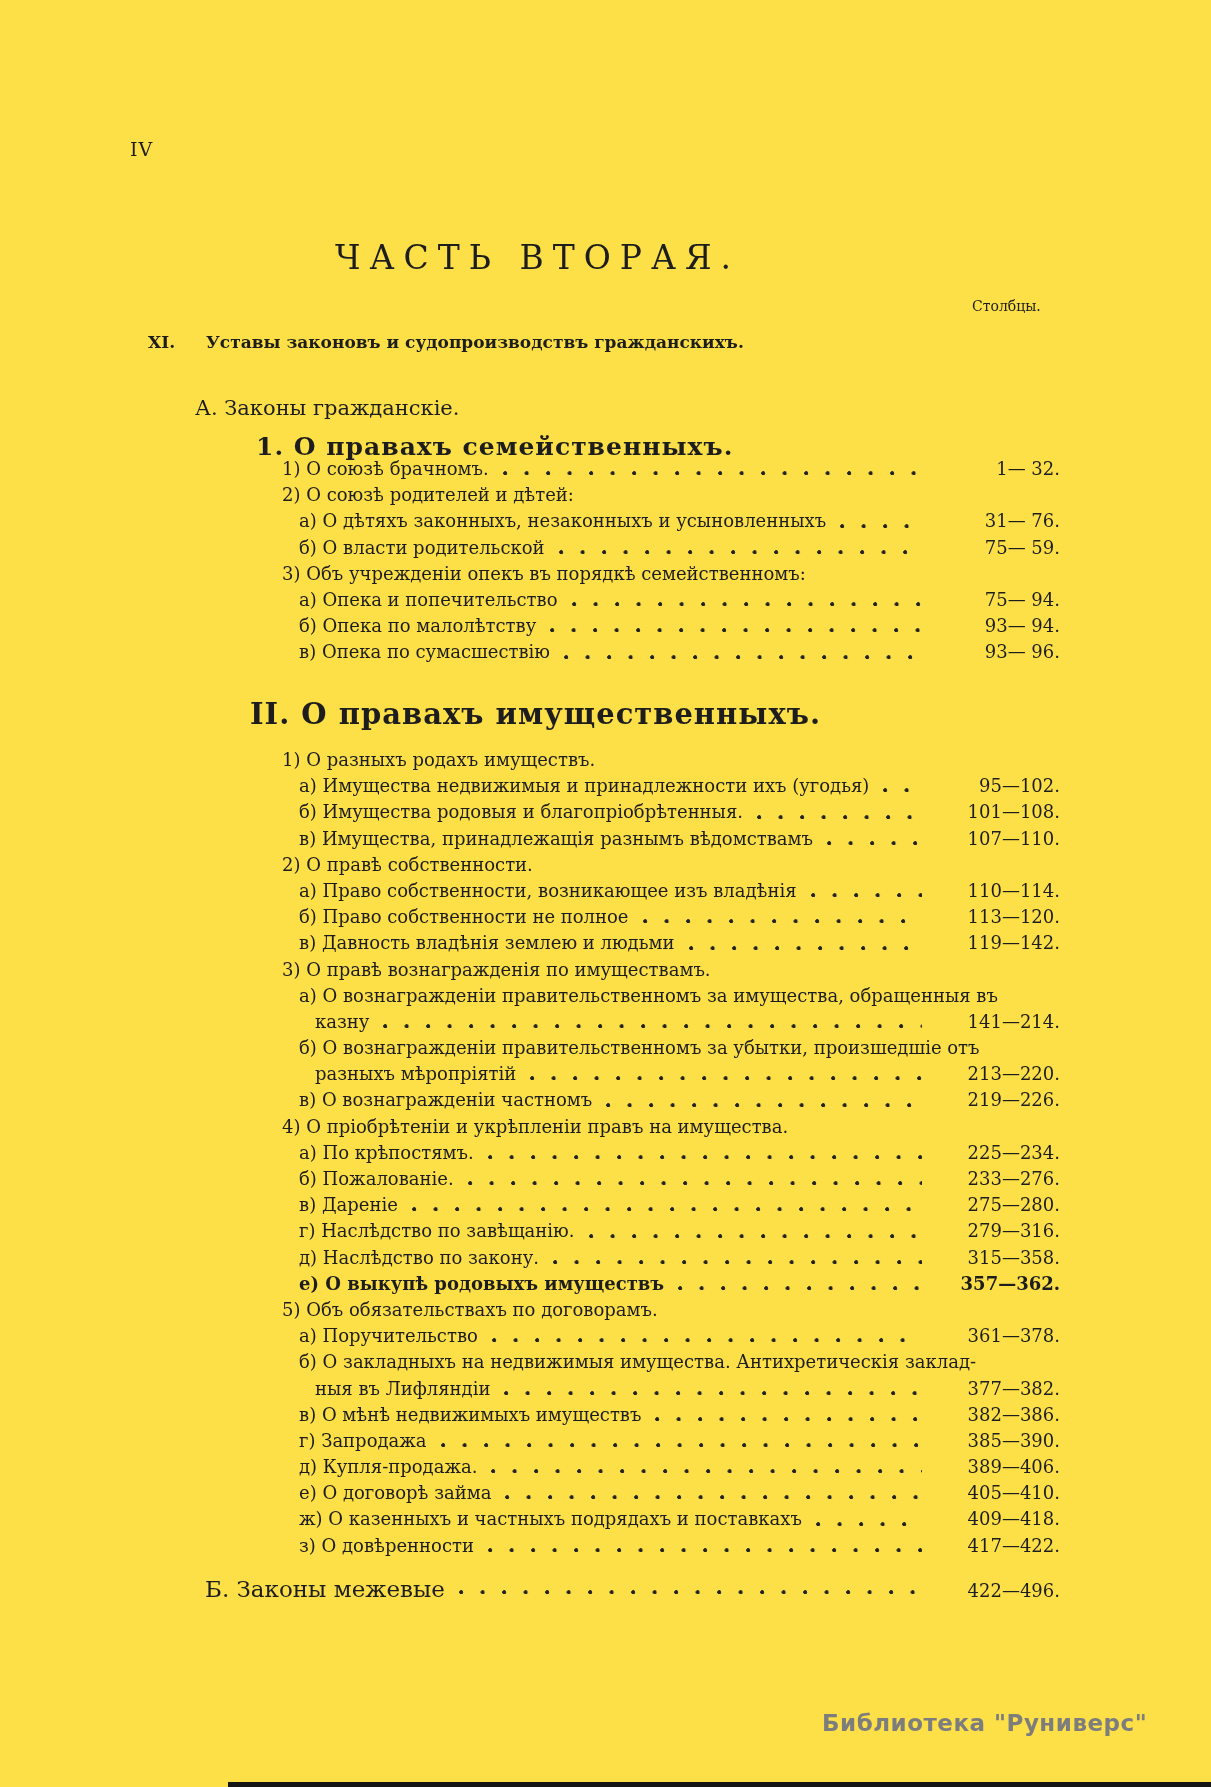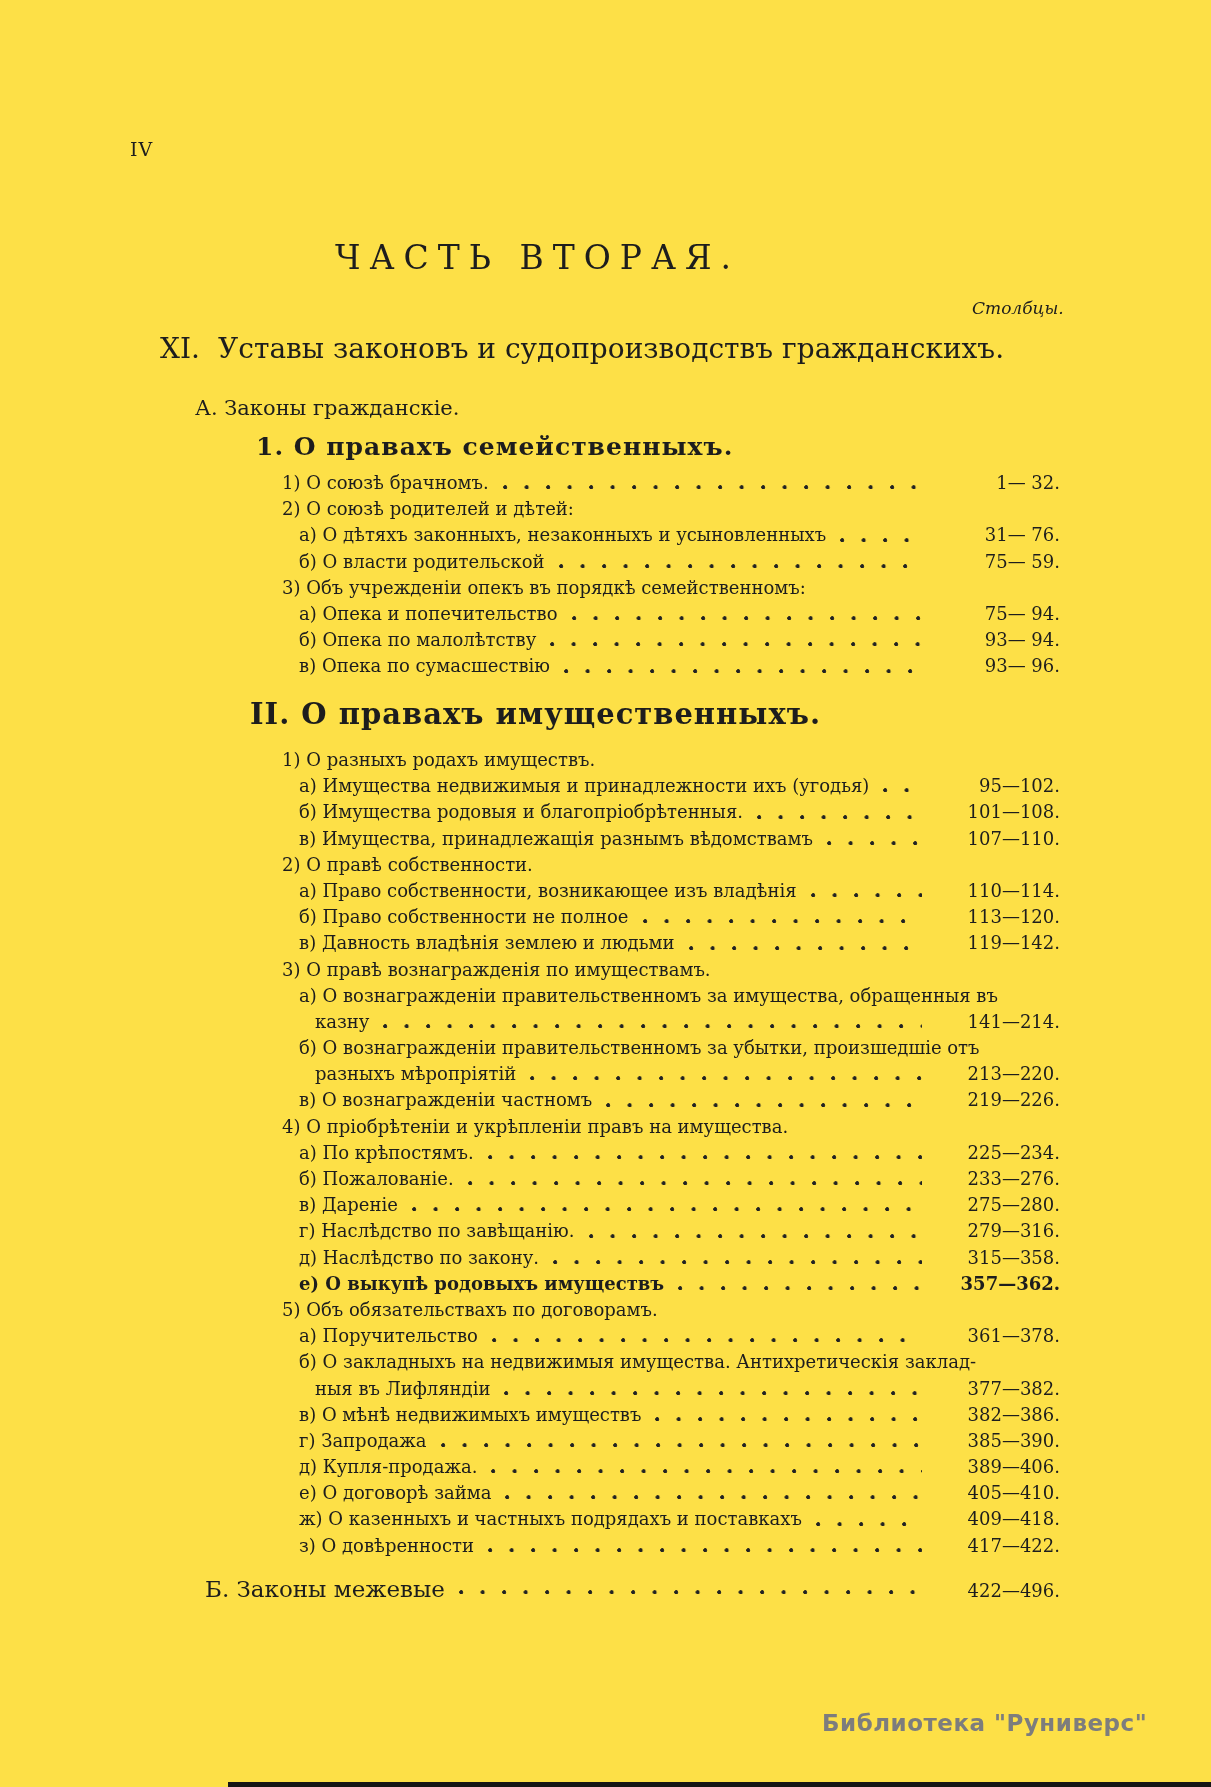--- a/index.html
+++ b/index.html
@@ -15,43 +15,43 @@
     position:absolute; left:130px; top:138px;
     font-size:19px; letter-spacing:1px;
   }
   .main-title {
     position:absolute; left:0; top:238px; width:1075px;
     text-align:center; font-size:33px; letter-spacing:9px;
     white-space:nowrap;
   }
   .columns-label {
     position:absolute; left:972px; top:298px;
-    font-style:italic; font-size:17px;
+    font-size:14px;
   }
   .sec-xi {
     position:absolute; left:148px; top:332px;
-    display:flex; font-weight:normal; font-size:28px;margin-left:12px;
+    display:flex; font-weight:bold; font-size:17px;
   }
   .sec-xi .numbox { width:58px; }
   .sec-a {
     position:absolute; left:195px; top:396px;
     font-size:21px;
   }
   .part-head-1 {
     position:absolute; left:256px; top:432px;
     font-size:25px; font-weight:bold; letter-spacing:1px;
   }
   .part-head-2 {
     position:absolute; left:250px; top:697px;
     font-size:29px; font-weight:bold; letter-spacing:1px;
   }
   .rows {
     position:absolute; left:282px; width:778px;
   }
-  #p1-rows { top:470px; }
+  #p1-rows { top:456px; }
   #p2-rows { top:747px; }
   .row {
     display:flex; align-items:baseline;
     height:26.2px; font-size:18px; line-height:26.2px;
     white-space:nowrap;
   }
   .row.ind2 { padding-left:17px; }
   .row.ind3 { padding-left:33px; }
   .row.bold { font-weight:bold; }
   .lbl { flex:0 0 auto; }

